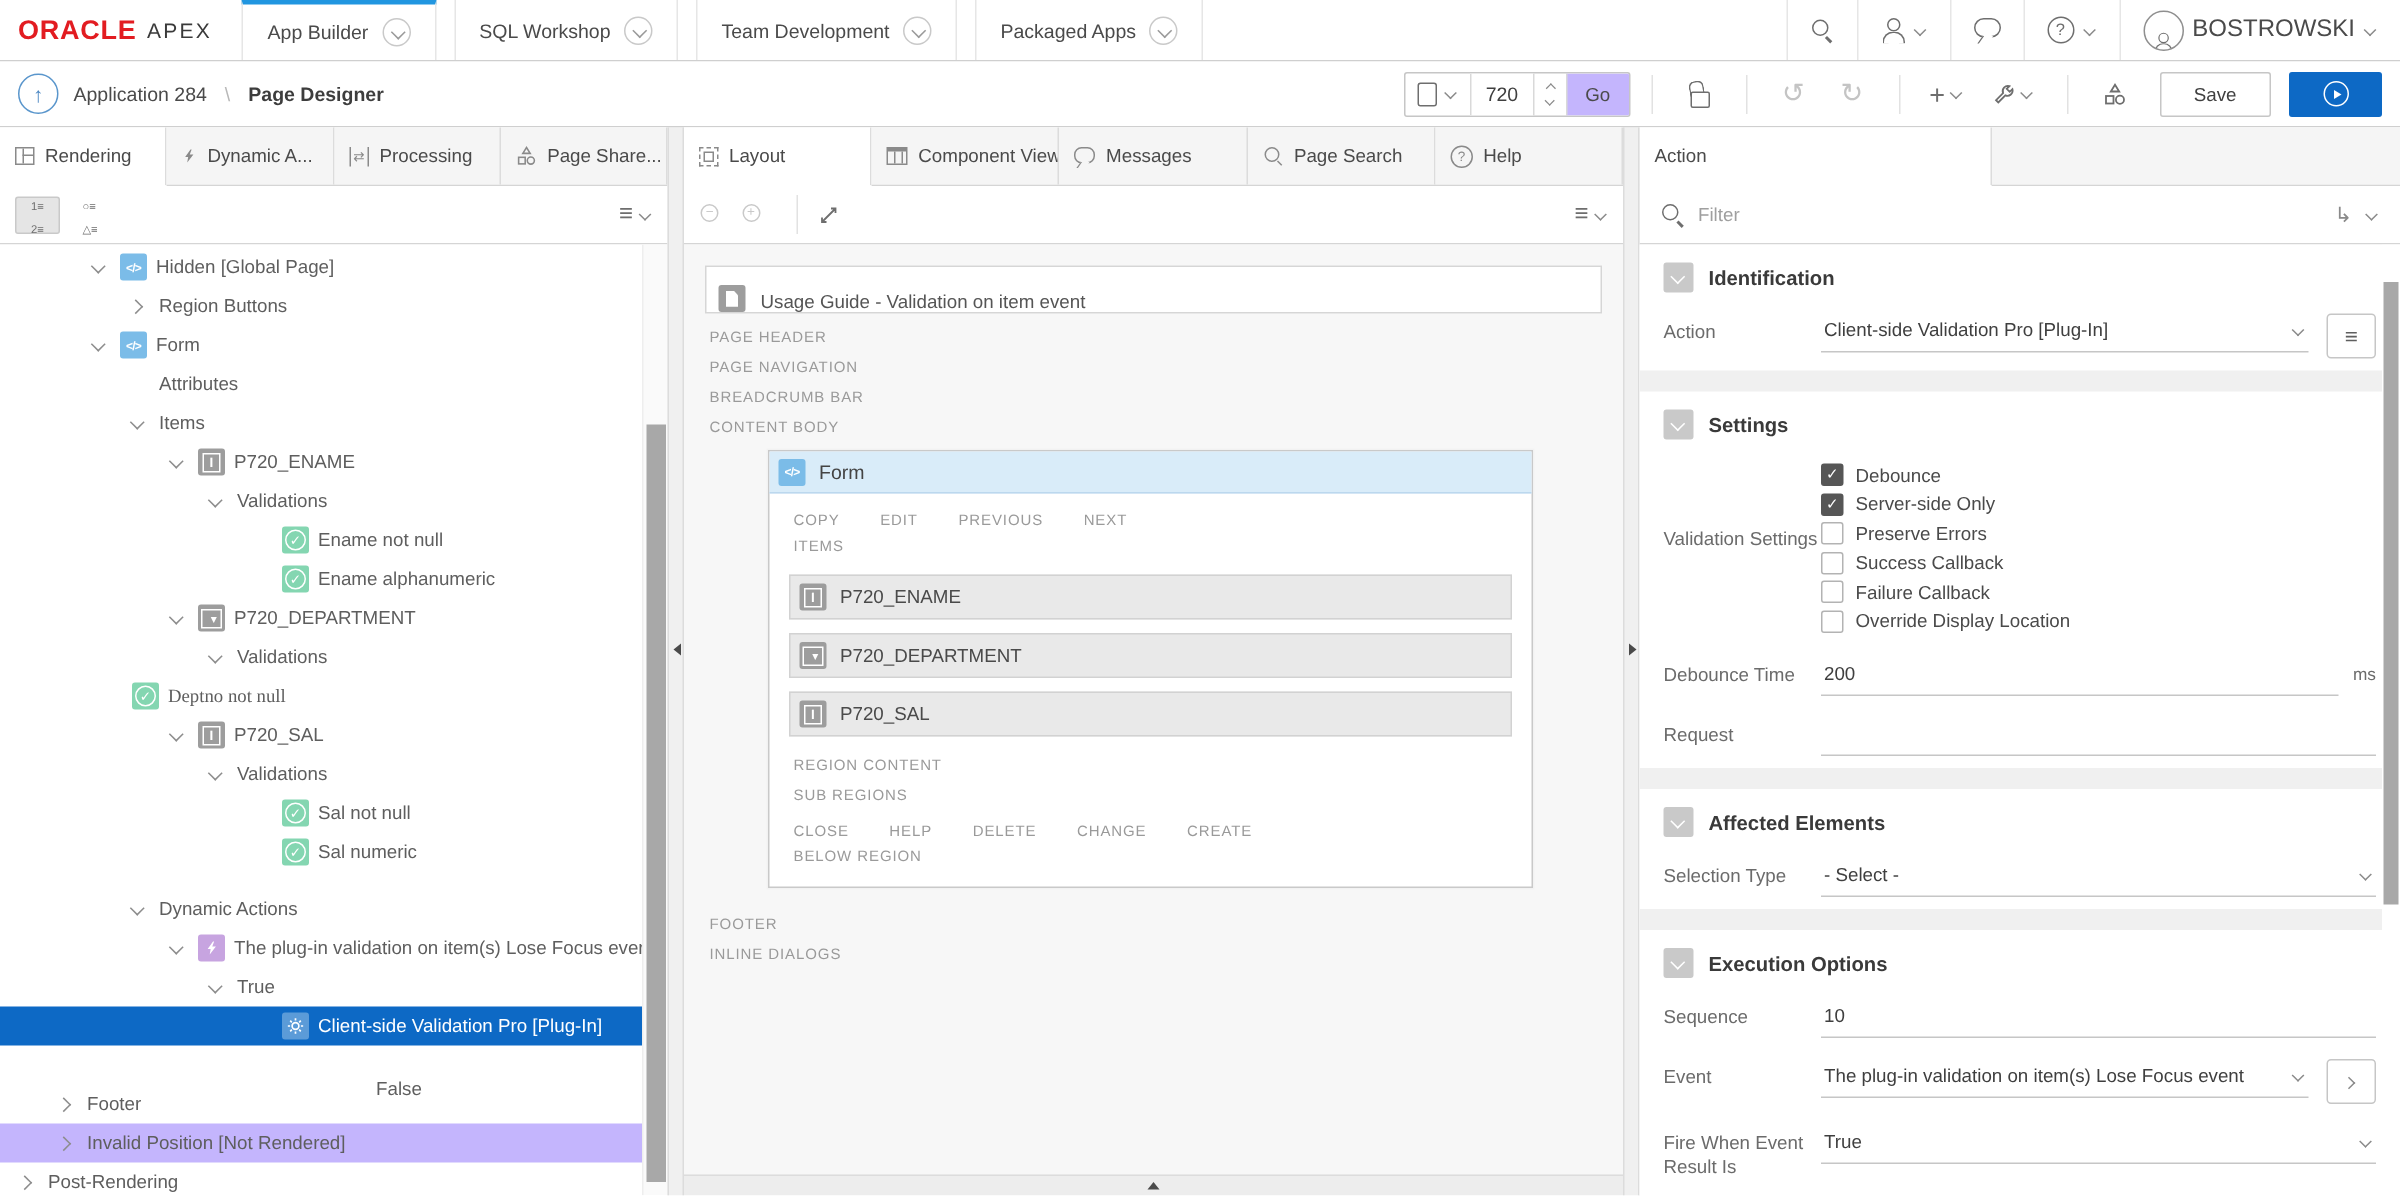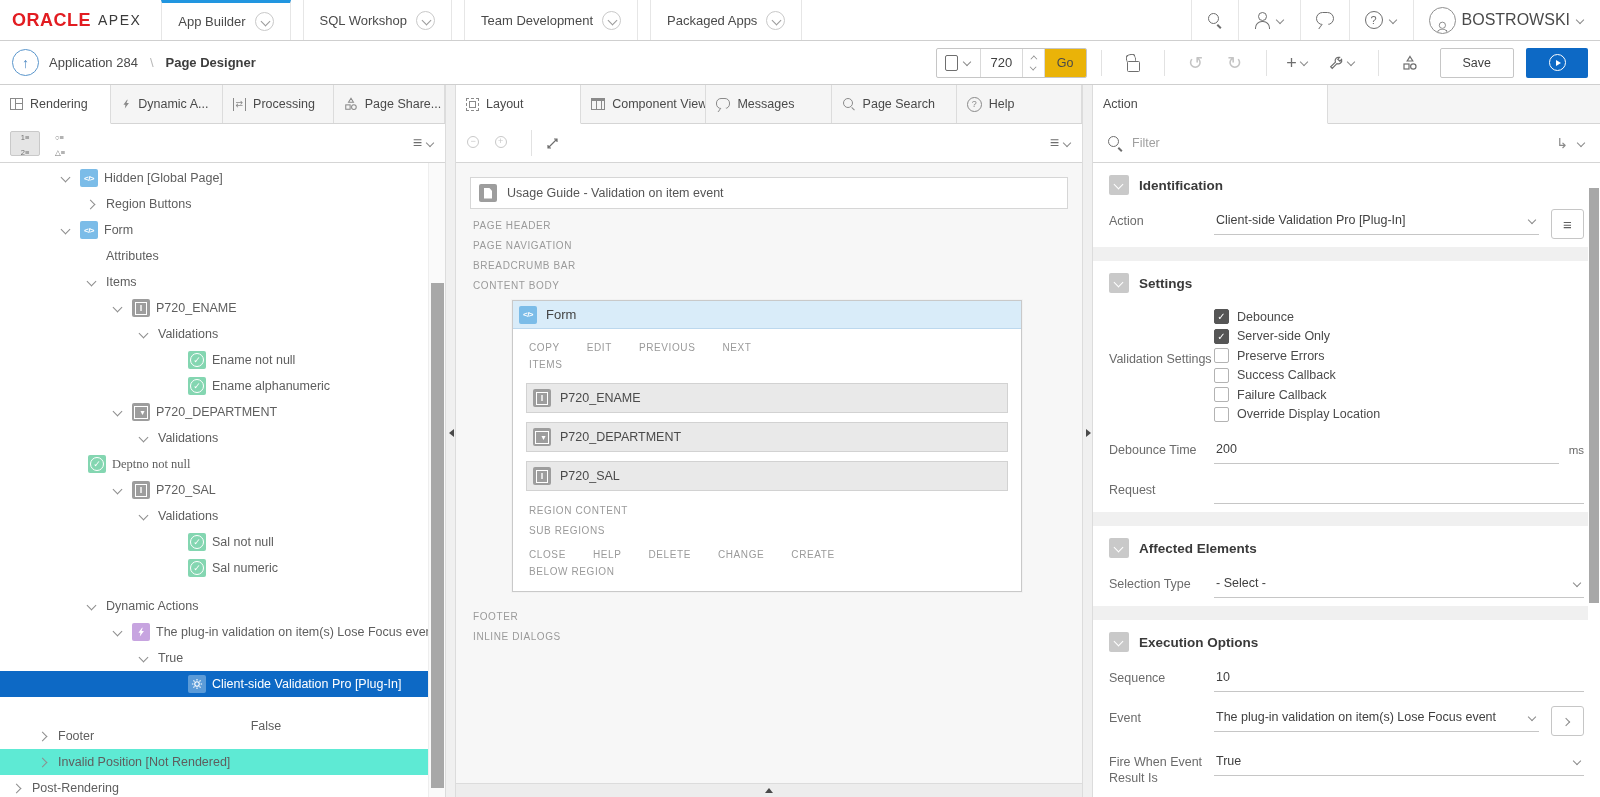--- a/index.html
+++ b/index.html
@@ -57,21 +57,21 @@
 .crumb .bc-app{font-size:13px;color:#4a4a4a}
 .crumb .bc-sep{color:#b8b8b8;margin:0 2px}
 .crumb .bc-page{font-size:13px;font-weight:700;color:#3d3d3d}
 .tright{margin-left:auto;display:flex;align-items:center;gap:5px}
 .pagegrp{display:flex;align-items:stretch;height:30px;border:1px solid #c6c6c6;border-radius:2px;overflow:hidden;background:#fff}
 .pg-cell{display:flex;align-items:center;padding:0 8px;gap:5px;cursor:pointer}
 input.pg-num{width:42px;border:none;outline:none;text-align:center;font-size:13px;color:#3f3f3f;border-left:1px solid #d9d9d9}
 .spin{display:flex;flex-direction:column;justify-content:center;gap:0;padding:0 6px;border-left:1px solid #d9d9d9;cursor:pointer}
 .spin .chev-s{transform:rotate(180deg) scale(.8)}
 .spin .chev-s.dn{transform:scale(.8)}
-.go{padding:0 12px;display:flex;align-items:center;border-left:1px solid #d9d9d9;font-size:12.5px;color:#4a4a4a;cursor:pointer;background:#eab308}
+.go{padding:0 12px;display:flex;align-items:center;border-left:1px solid #d9d9d9;font-size:12.5px;color:#4a4a4a;cursor:pointer;background:#c4b5fd}
 .tbtn{width:34px;height:30px;display:flex;align-items:center;justify-content:center;cursor:pointer;border-radius:2px;gap:3px}
 .save{height:30px;padding:0 22px;border:1px solid #c6c6c6;border-radius:2px;background:#fff;font-size:12.5px;color:#3f3f3f;display:flex;align-items:center;cursor:pointer;margin-left:8px}
 .run{width:62px;height:30px;background:#0d69c5;border-radius:2px;display:flex;align-items:center;justify-content:center;cursor:pointer;margin-left:7px}
 .run-icon{width:17px;height:17px;border:1.5px solid #fff;border-radius:50%;display:flex;align-items:center;justify-content:center}
 .run-icon::before{content:"";border-left:5px solid #fff;border-top:3.5px solid transparent;border-bottom:3.5px solid transparent;margin-left:2px}
 
 
 .main{flex:1;display:flex;min-height:0}
 .vsplit{width:11px;background:#f0f0f0;border-left:1px solid #dcdcdc;border-right:1px solid #dcdcdc;position:relative;flex:none;cursor:col-resize}
 .vsplit::before{content:"";position:absolute;top:344px;left:3px;border-top:4px solid transparent;border-bottom:4px solid transparent}
@@ -106,21 +106,21 @@
 .ltools,.ctools{height:39px;background:#fff;border-bottom:1px solid #d5d5d5;display:flex;align-items:center;padding:0 10px;flex:none}
 .sortbtn{width:30px;height:25px;border:1px solid transparent;border-radius:2px;display:flex;align-items:center;justify-content:center;color:#6e6e6e;cursor:pointer;margin-right:5px}
 .sortbtn.active{background:#e5e5e5;border-color:#c9c9c9}
 .ms1::before{content:"1≡\A 2≡";white-space:pre;font-size:7.5px;line-height:6.5px}
 .ms2::before{content:"○≡\A △≡";white-space:pre;font-size:7.5px;line-height:6.5px}
 .menu-right{margin-left:auto;display:flex;align-items:center;gap:4px;cursor:pointer}
 .tree{flex:1;position:relative;overflow:hidden;background:#fff;padding-top:2px}
 .trow{height:26px;display:flex;align-items:center;gap:6px;font-size:12.5px;color:#5e5e5e;cursor:pointer;width:428px;white-space:nowrap}
 .trow.selected{background:#0d69c5;color:#fff}
 .trow.selected .chev-t::before{border-color:#fff}
-.trow.warning{background:#5eead4}
+.trow.warning{background:#c4b5fd}
 .chev-t{width:16px;height:16px;position:relative;flex:none}
 .chev-t::before{content:"";position:absolute;left:4px;top:4px;width:6px;height:6px;border-right:1.4px solid #8d8d8d;border-bottom:1.4px solid #8d8d8d;transform:rotate(45deg)}
 .chev-t.right::before{transform:rotate(-45deg);left:3px;top:5px}
 .chev-t.none::before{display:none}
 .tile{width:18px;height:18px;border-radius:2px;display:inline-flex;align-items:center;justify-content:center;color:#fff;flex:none}
 .tile.code{background:#7bbce8;font-size:8px;font-weight:700;letter-spacing:-.5px}
 .tile.code::before{content:"</>"}
 .tile.text{background:#9d9d9d}
 .tile.text::before{content:"I";font-size:9px;font-weight:700;border:1px solid #fff;padding:0 4px;line-height:11px}
 .tile.select{background:#9d9d9d}
@@ -134,21 +134,21 @@
 .sbv{position:absolute;top:0;right:0;width:17px;height:100%;background:#fafafa;border-left:1px solid #eee}
 .sbv .thumb{position:absolute;left:2px;width:13px;background:#a8a8a8}
 
 
 .cpanel{flex:1;display:flex;flex-direction:column;min-width:0;background:#fff}
 .i-zoomout,.i-zoomin{width:16px;height:16px;position:relative;flex:none;margin-right:12px}
 .i-zoomout::before,.i-zoomin::before{content:"";position:absolute;left:1px;top:1px;width:10px;height:10px;border:1.4px solid #c9c9c9;border-radius:50%}
 .i-zoomout::after{content:"−";position:absolute;left:4.5px;top:0.5px;font-size:9px;color:#c9c9c9}
 .i-zoomin::after{content:"+";position:absolute;left:4px;top:0.5px;font-size:9px;color:#c9c9c9}
 .canvas{flex:1;background:#f7f7f7;padding:14px 14px 0;overflow:hidden;position:relative}
-.uguide{height:32px;background:#fff;border:1px solid #d6d6d6;display:flex;align-items:center;gap:10px;padding:0 8px;margin-bottom:6px;cursor:pointer}
+.uguide{height:32px;background:#fff;border:1px solid #d6d6d6;display:flex;align-items:flex-end;gap:10px;padding:0 8px;margin-bottom:6px;cursor:pointer}
 .uguide .lbl{font-size:12.5px;color:#555}
 .slot{height:20px;display:flex;align-items:center;font-size:10px;color:#9a9a9a;letter-spacing:.6px;padding:0 3px}
 .form-region{width:510px;margin:5px 0 14px 42px;background:#fff;border:1px solid #c9c9c9;box-shadow:0 0 0 1px rgba(0,0,0,.02)}
 .fr-head{height:28px;background:#d9ecf9;border-bottom:1px solid #bcd8ee;display:flex;align-items:center;gap:9px;padding:0 6px;font-size:13px;color:#444;cursor:pointer}
 .fr-body{padding:4px 13px 10px}
 .glinks{display:flex;margin:9px 0 1px;padding:0 3px}
 .glink{font-size:10px;color:#9a9a9a;letter-spacing:.6px;margin-right:27px;cursor:pointer;white-space:nowrap}
 .fitem{height:30px;background:#e9e9e9;border:1px solid #d2d2d2;display:flex;align-items:center;gap:9px;padding:0 6px;margin:9px 0;font-size:12.5px;color:#4a4a4a;cursor:pointer}
 .hsplit{height:14px;background:#ededed;border-top:1px solid #dcdcdc;position:relative;flex:none;cursor:row-resize}
 .hsplit::before{content:"";position:absolute;left:50%;top:4px;margin-left:-4px;border-left:4px solid transparent;border-right:4px solid transparent;border-bottom:5px solid #4a4a4a}

